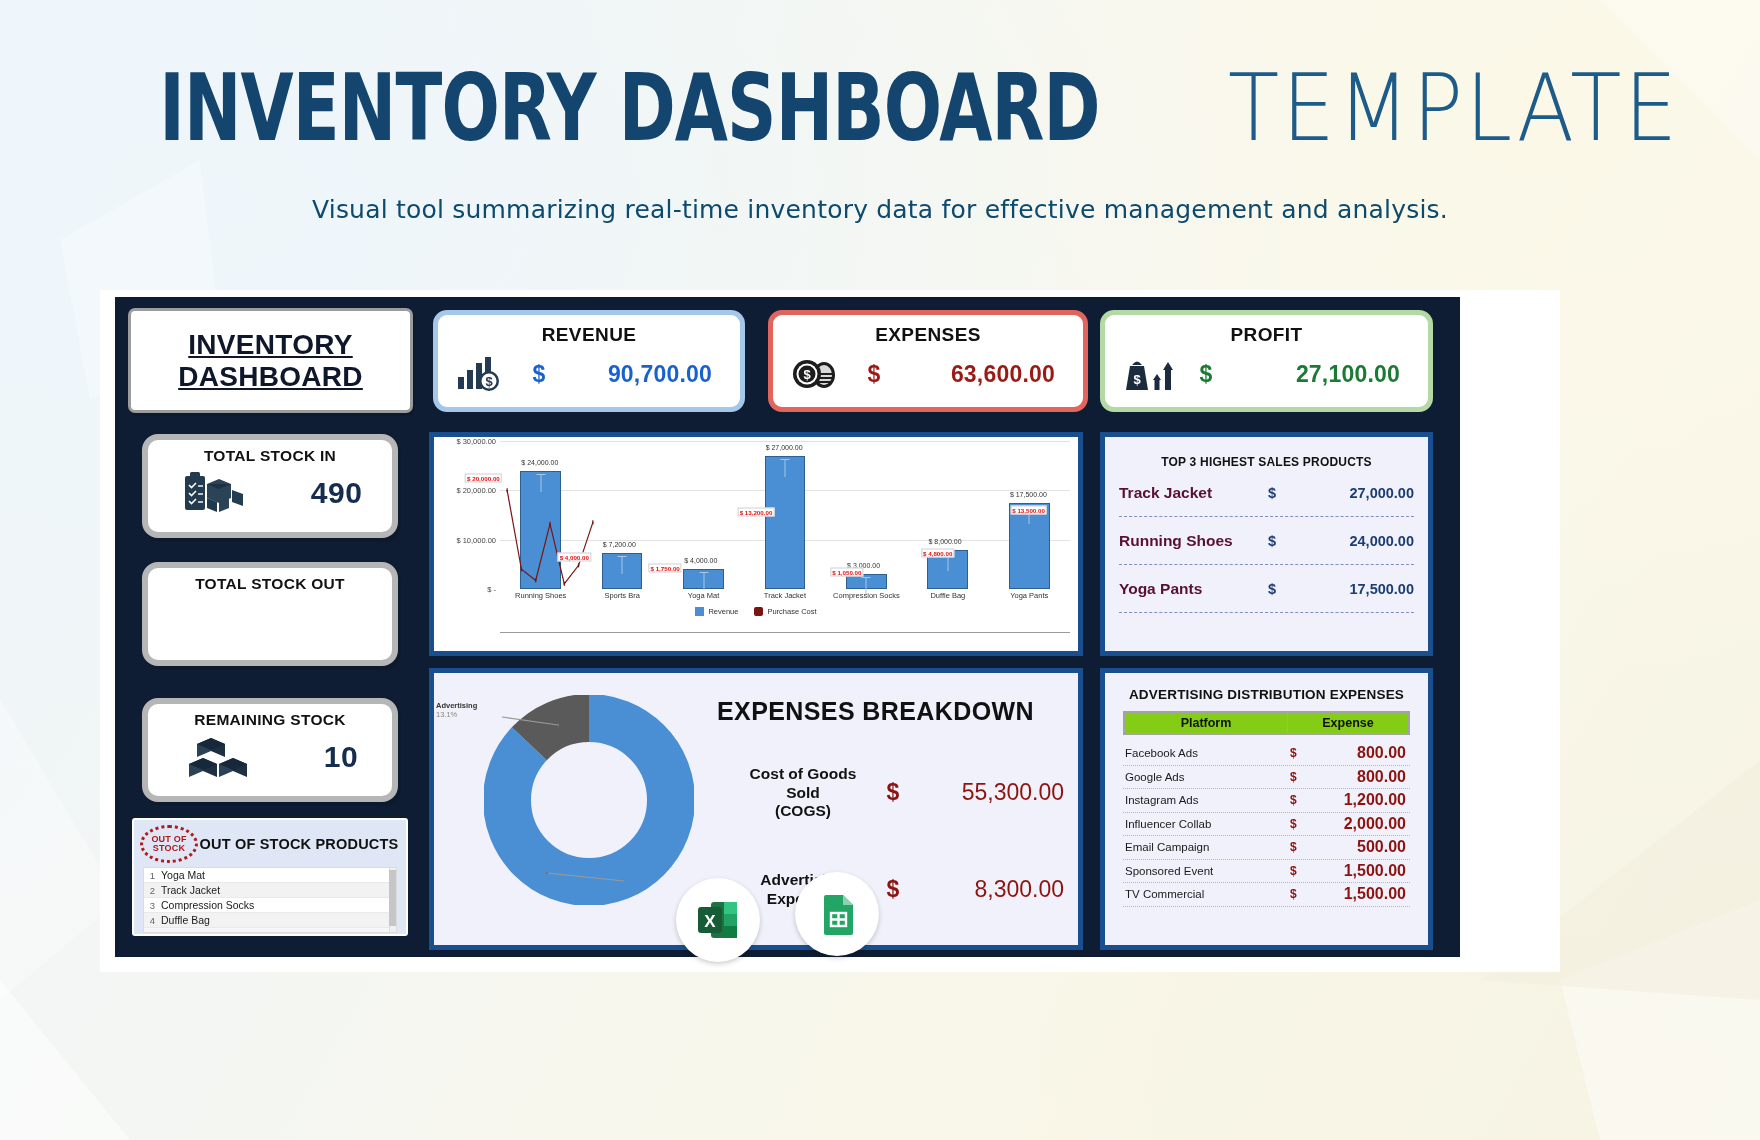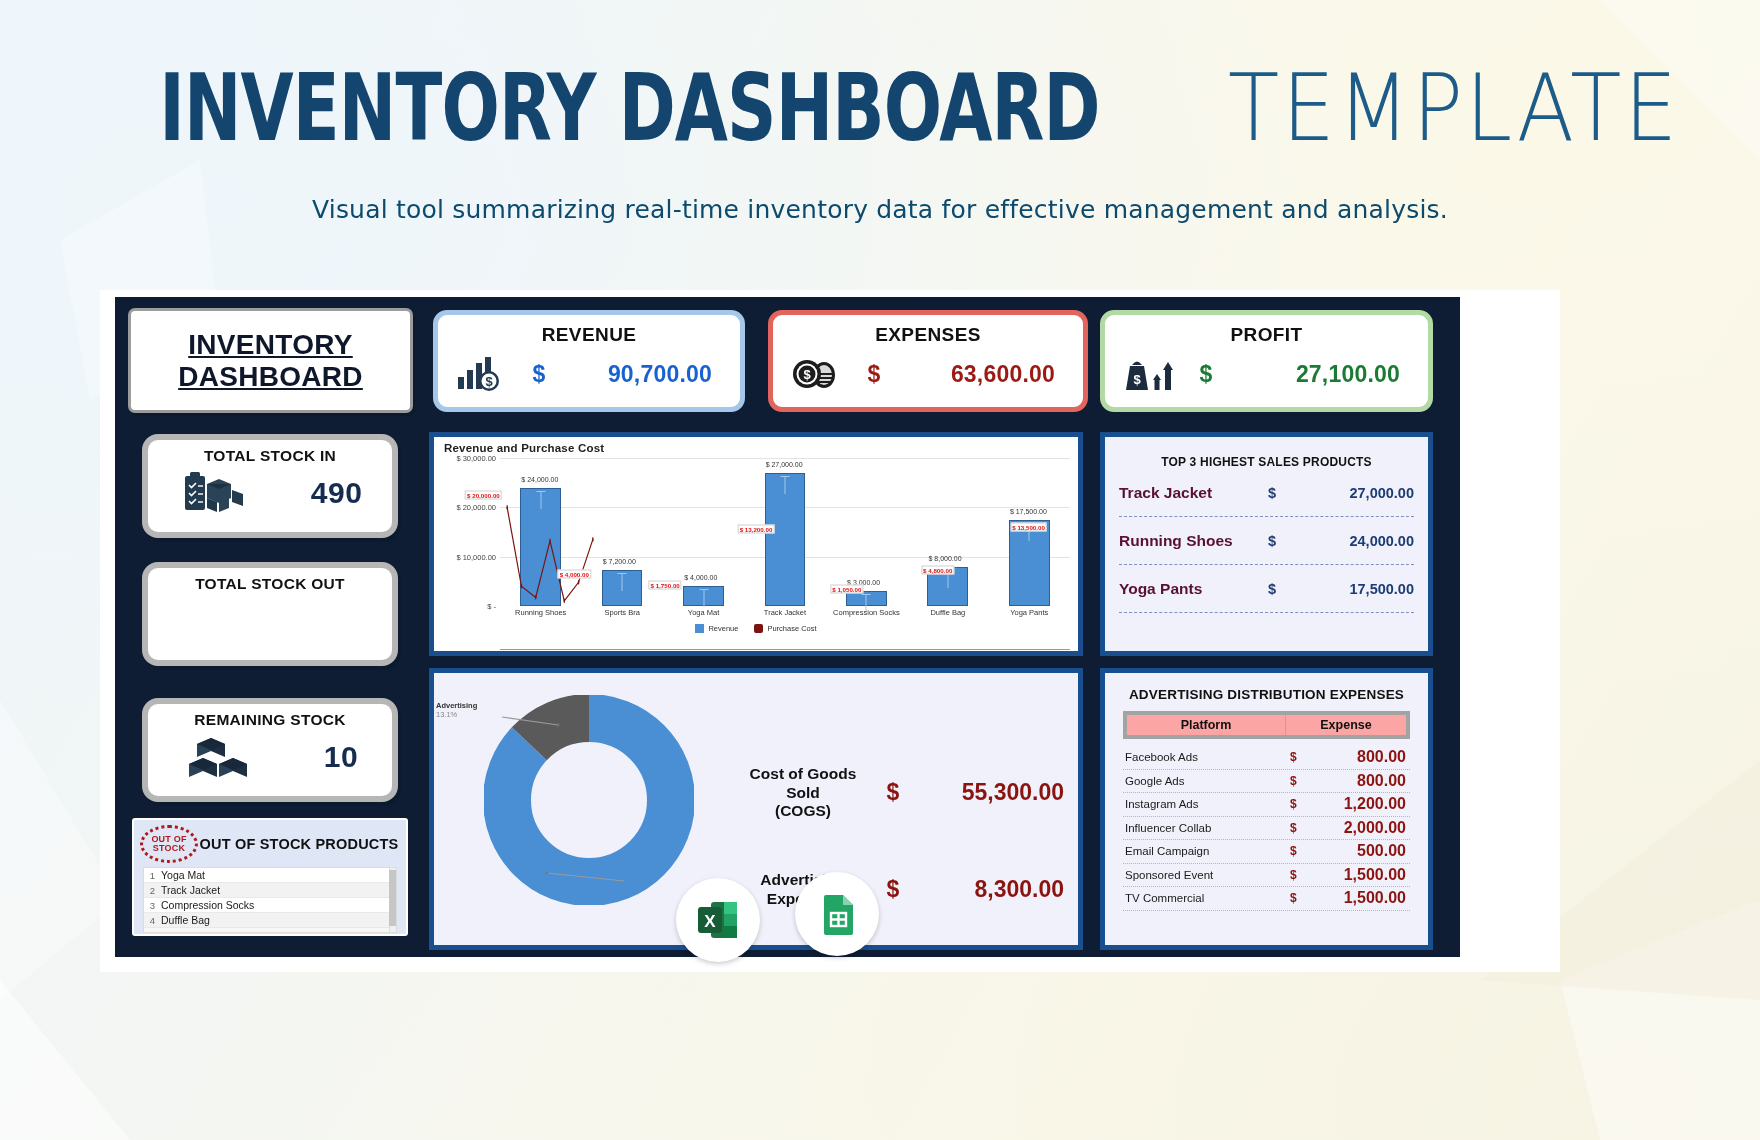--- a/index.html
+++ b/index.html
@@ -130,27 +130,27 @@
   
   .exp-panel { left:429px; top:668px; width:654px; height:282px; border:5px solid #1a4f8f; }
   .exp-title { position:absolute; right:44px; top:24px; font-size:25px; font-weight:bold; color:#111; letter-spacing:.4px; }
   .donut-wrap { position:absolute; left:50px; top:22px; width:210px; height:210px; }
   .donut-note { position:absolute; left:-48px; top:6px; font-size:7.5px; font-weight:bold; color:#333; line-height:1.25; }
   .donut-note span { font-weight:normal; color:#888; }
   .exp-item { position:absolute; display:flex; align-items:center; width:330px; }
   .exp-item.a { right:14px; top:92px; } .exp-item.b { right:14px; top:198px; }
   .exp-lbl { flex:1; text-align:center; font-size:15.5px; font-weight:bold; color:#111; line-height:1.2; }
   .exp-cur { width:42px; font-size:23px; font-weight:bold; color:#8c1410; text-align:center; }
-  .exp-amt { width:150px; text-align:right; font-size:23px; font-weight:bold; color:#8c1410; }
+  .exp-amt { width:150px; text-align:right; font-size:23px; font-weight:normal; color:#8c1410; }
 
   
   .ads { left:1100px; top:668px; width:333px; height:282px; border:5px solid #1a4f8f; }
   .ads-title { text-align:center; font-size:13.5px; font-weight:bold; color:#111; margin-top:14px; letter-spacing:.2px; }
   .ads-table { margin:9px 18px 0 18px; }
-  .ads-hrow { display:flex; background:#fca5a5; border:4px solid #a3a3a3; }
+  .ads-hrow { display:flex; background:#84cc16; border:2px solid #a3a3a3; }
   .ads-h { font-size:12.5px; font-weight:bold; color:#111; text-align:center; padding:3px 0; }
   .ads-h.p { flex:1; border-right:1px solid #9aabc8; }
   .ads-h.e { width:120px; }
   .ads-row { display:flex; align-items:center; border-bottom:1.3px dotted #a9b6d4; height:23.5px; }
   .ads-row:first-of-type { margin-top:7px; }
   .ads-p { flex:1; font-size:11.5px; color:#1a1a1a; padding-left:2px; }
   .ads-c { width:26px; font-size:12px; font-weight:bold; color:#8c1410; }
   .ads-v { width:94px; text-align:right; font-size:16px; font-weight:bold; color:#8c1410; padding-right:4px; }
 
   
@@ -325,21 +325,20 @@
       <span class="oos-n">4</span>
       <span>Duffle Bag</span>
     </div>
     <div class="oos-scroll">
         <div class="oos-thumb"></div>
       </div>
   </div>
 </div>
 
 <div class="panel chart-panel">
-  <div class="chart-title">Revenue  and  Purchase Cost</div>
   <div class="plot" id="plot">
     <div class="yax" id="yax">
         <div class="ytick" style="top: 0px;">$ 30,000.00</div>
         <div class="ytick" style="top: 49.3333px;">$ 20,000.00</div>
         <div class="ytick" style="top: 98.6667px;">$ 10,000.00</div>
         <div class="ytick" style="top: 148px;">$ -</div>
       </div>
     <div class="grid" style="top: 0px;"></div>
       <div class="grid" style="top: 49.3333px;"></div>
       <div class="grid" style="top: 98.6667px;"></div>
@@ -452,20 +451,21 @@
   <div class="dash"></div>
   <div class="top3-row">
     <span class="top3-name">Yoga Pants</span>
     <span class="top3-cur">$</span>
     <span class="top3-val">17,500.00</span>
   </div>
   <div class="dash"></div>
 </div>
 
 <div class="panel exp-panel">
+  <div class="exp-title">EXPENSES BREAKDOWN</div>
   <div class="donut-wrap">
     <svg width="210" height="210" viewBox="0 0 210 210">
       <circle cx="105" cy="105" r="82" fill="none" stroke="#4a8fd4" stroke-width="48" stroke-dasharray="447.6 67.5" transform="rotate(-90 105 105)"></circle>
       <circle cx="105" cy="105" r="82" fill="none" stroke="#5a5a5a" stroke-width="48" stroke-dasharray="67.5 447.6" stroke-dashoffset="-447.6" transform="rotate(-90 105 105)"></circle>
       <path d="M74 30 L18 22" stroke="#9a9a9a" stroke-width="1.1" fill="none"></path>
       <path d="M63 178 L140 186" stroke="#9a9a9a" stroke-width="1.1" fill="none"></path>
       <circle cx="74" cy="30" r="1.4" fill="#777"></circle>
         <circle cx="63" cy="178" r="1.4" fill="#777"></circle>
     </svg>
     <div class="donut-note">

